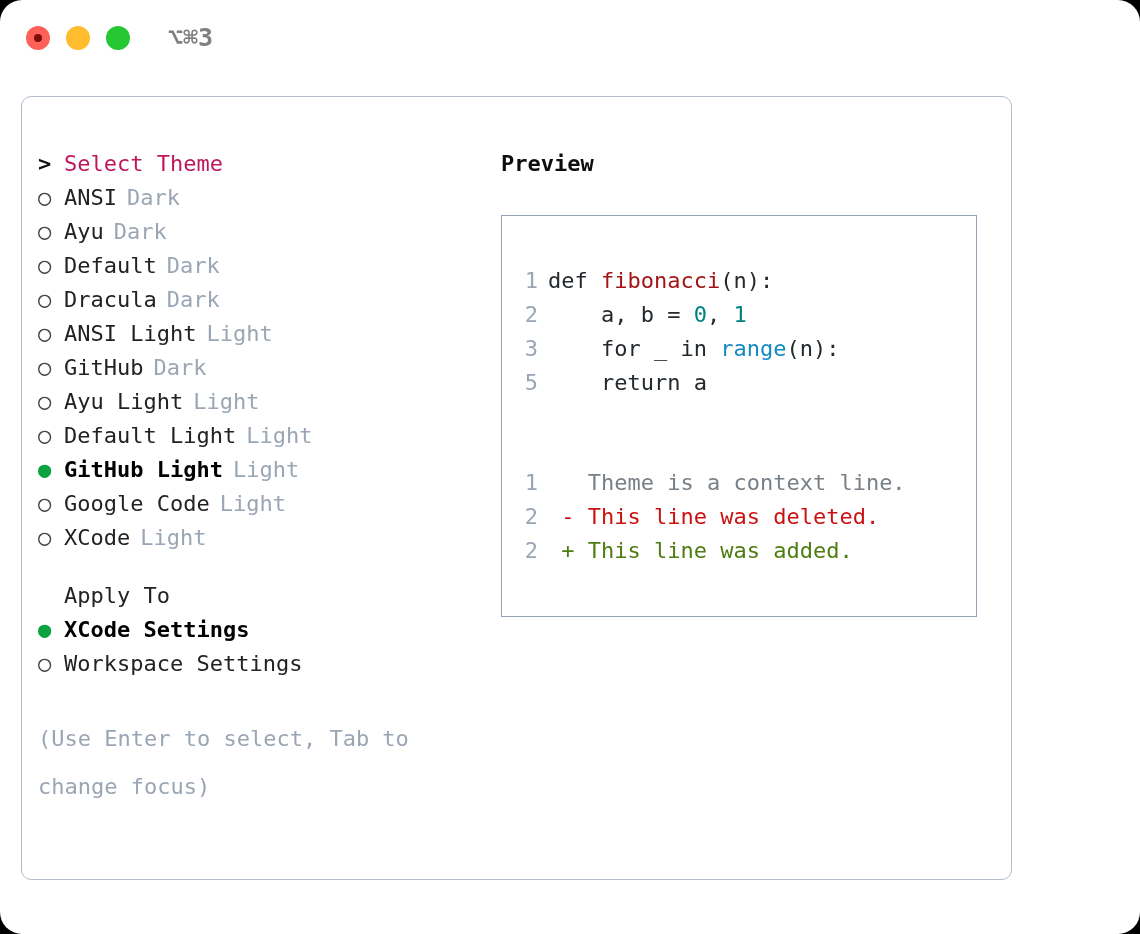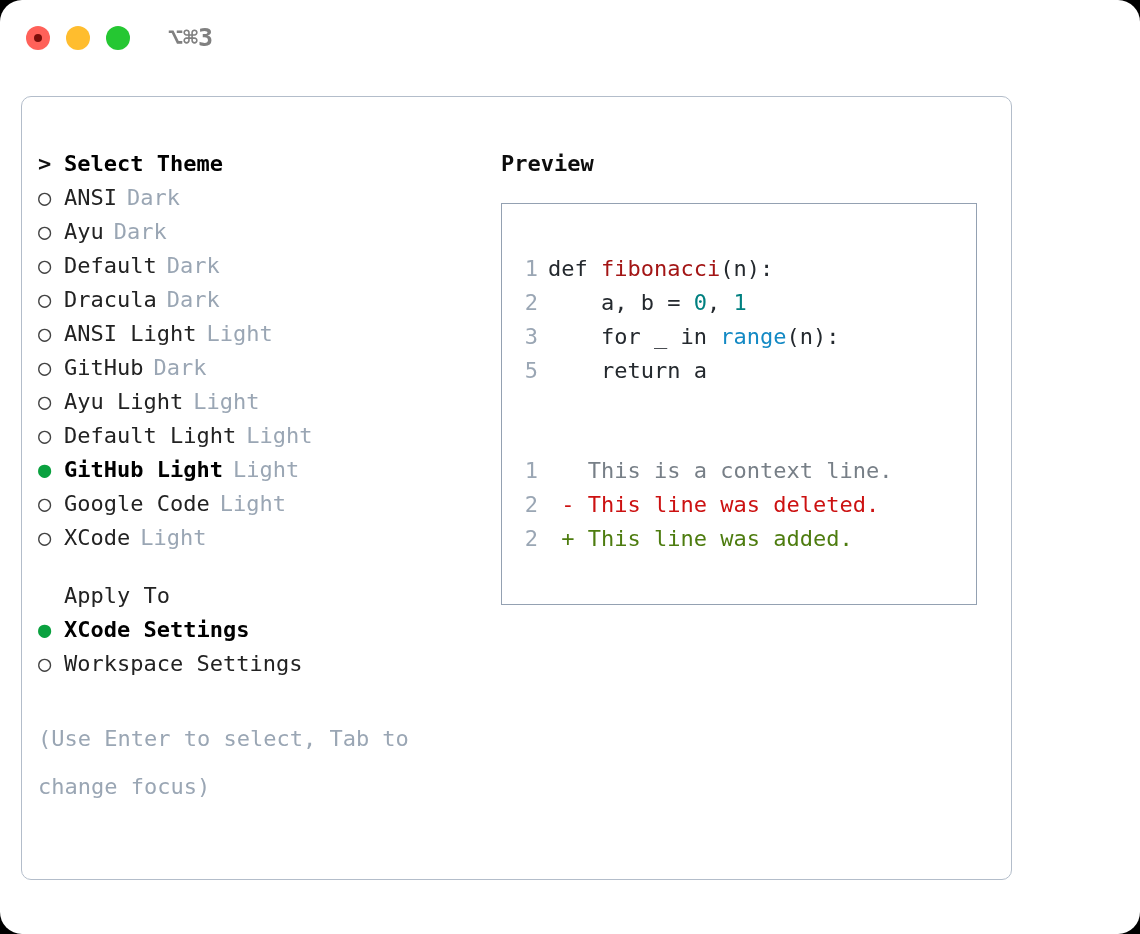--- a/index.html
+++ b/index.html
@@ -99,21 +99,21 @@
     text-align: left;
     color: #333333;
   }
   .marker.bullet-empty { color: #444444; }
   .marker.bullet-full  { color: #0aa13f; }
   .marker.arrow        { font-weight: bold; color: #111111; }
   .marker.blank        { color: transparent; }
 
   .lbl { color: #222222; }
   .lbl.sel { color: #000000; font-weight: bold; }
-  .row.header .lbl { font-weight: bold; color: #000000; }
+  .row.header .lbl { font-weight: normal; color: #be185d; }
   .tag {
     color: #9aa6b4;
     margin-left: 10px;
   }
 
   #apply-block { margin-top: 24px; }
 
   #hint {
     margin-top: 34px;
     font-size: 22px;
@@ -129,21 +129,21 @@
     top: 50px;
     width: 480px;
   }
   #preview-title {
     font-size: 22px;
     font-weight: bold;
     line-height: 34px;
     color: #0d0d0d;
   }
   #preview-box {
-    margin-top: 22px;
+    margin-top: 34px;
     width: 476px;
     height: 402px;
     box-sizing: border-box;
     border: 1px solid #94a1b2;
     background: #ffffff;
     position: relative;
   }
 
   .code-area {
     position: absolute;
@@ -229,21 +229,21 @@
     <div id="right-col">
       <div id="preview-title">Preview</div>
       <div id="preview-box">
         <div class="code-area" id="code-area">
             <div class="code-line"><span class="lnum">1</span><span>def </span><span class="tok-fn">fibonacci</span><span>(n):</span></div>
             <div class="code-line"><span class="lnum">2</span><span>    a, b = </span><span class="tok-num">0</span><span>, </span><span class="tok-num">1</span></div>
             <div class="code-line"><span class="lnum">3</span><span>    for _ in </span><span class="tok-call">range</span><span>(n):</span></div>
             <div class="code-line"><span class="lnum">5</span><span>    return a</span></div>
           </div>
         <div class="diff-area" id="diff-area">
-            <div class="code-line"><span class="lnum">1</span><span class="diff-ctx">   This is a context line.</span></div>
+            <div class="code-line"><span class="lnum">1</span><span class="diff-ctx">   Theme is a context line.</span></div>
             <div class="code-line"><span class="lnum">2</span><span class="diff-del"> - This line was deleted.</span></div>
             <div class="code-line"><span class="lnum">2</span><span class="diff-add"> + This line was added.</span></div>
           </div>
       </div>
     </div>
 
   </div>
 </div>
 
 </body></html>

